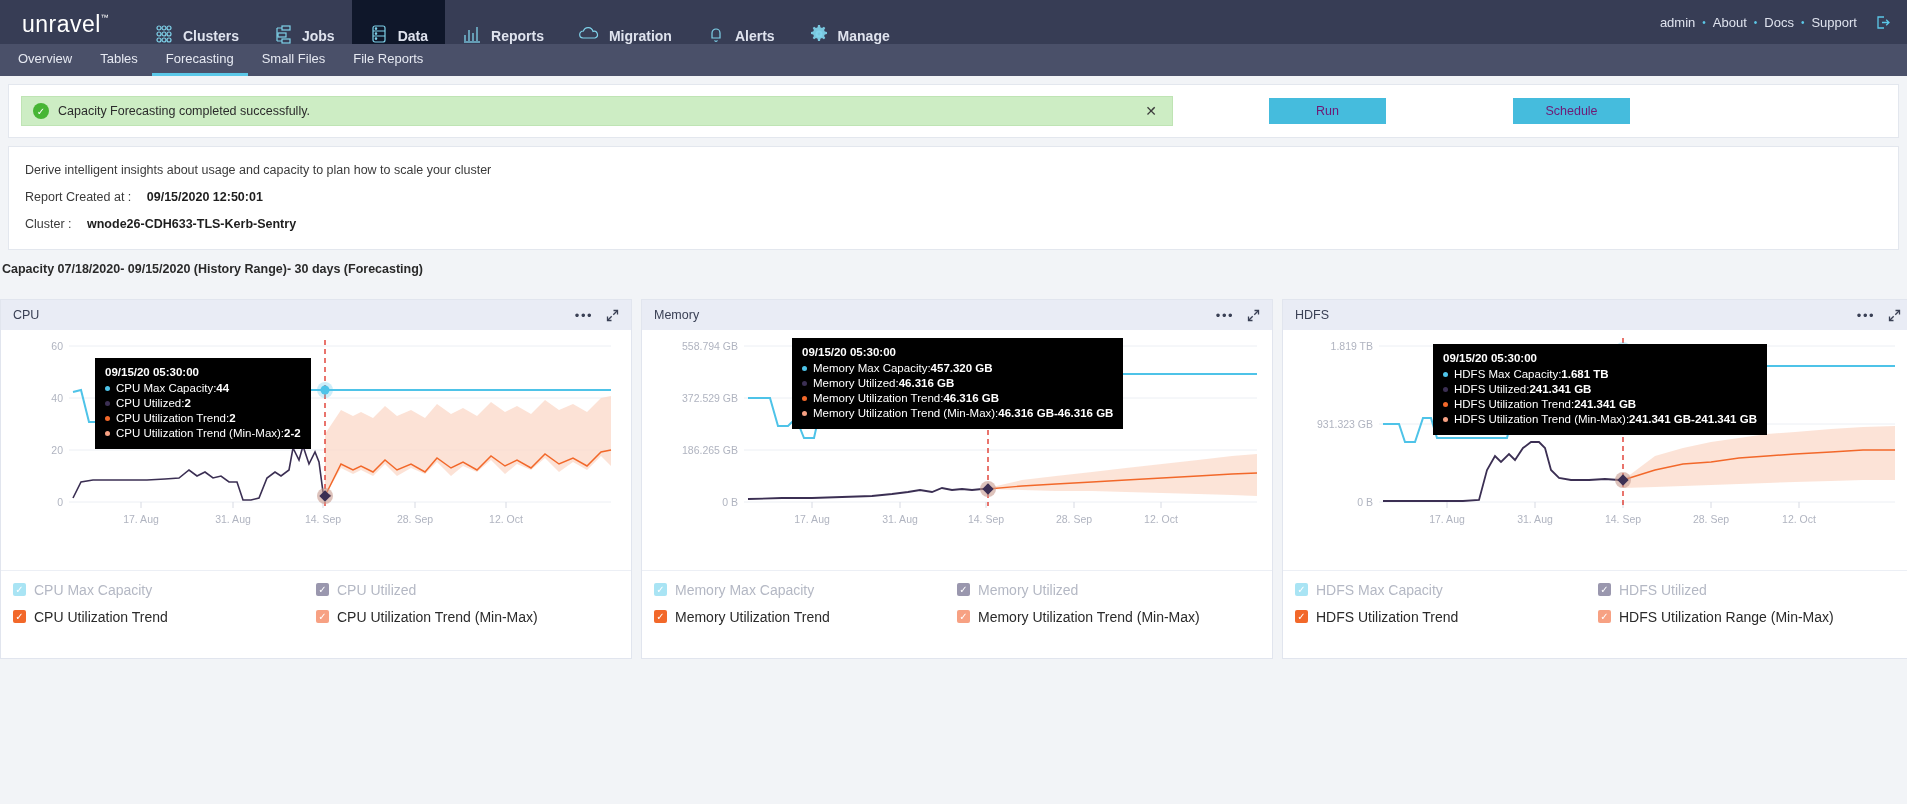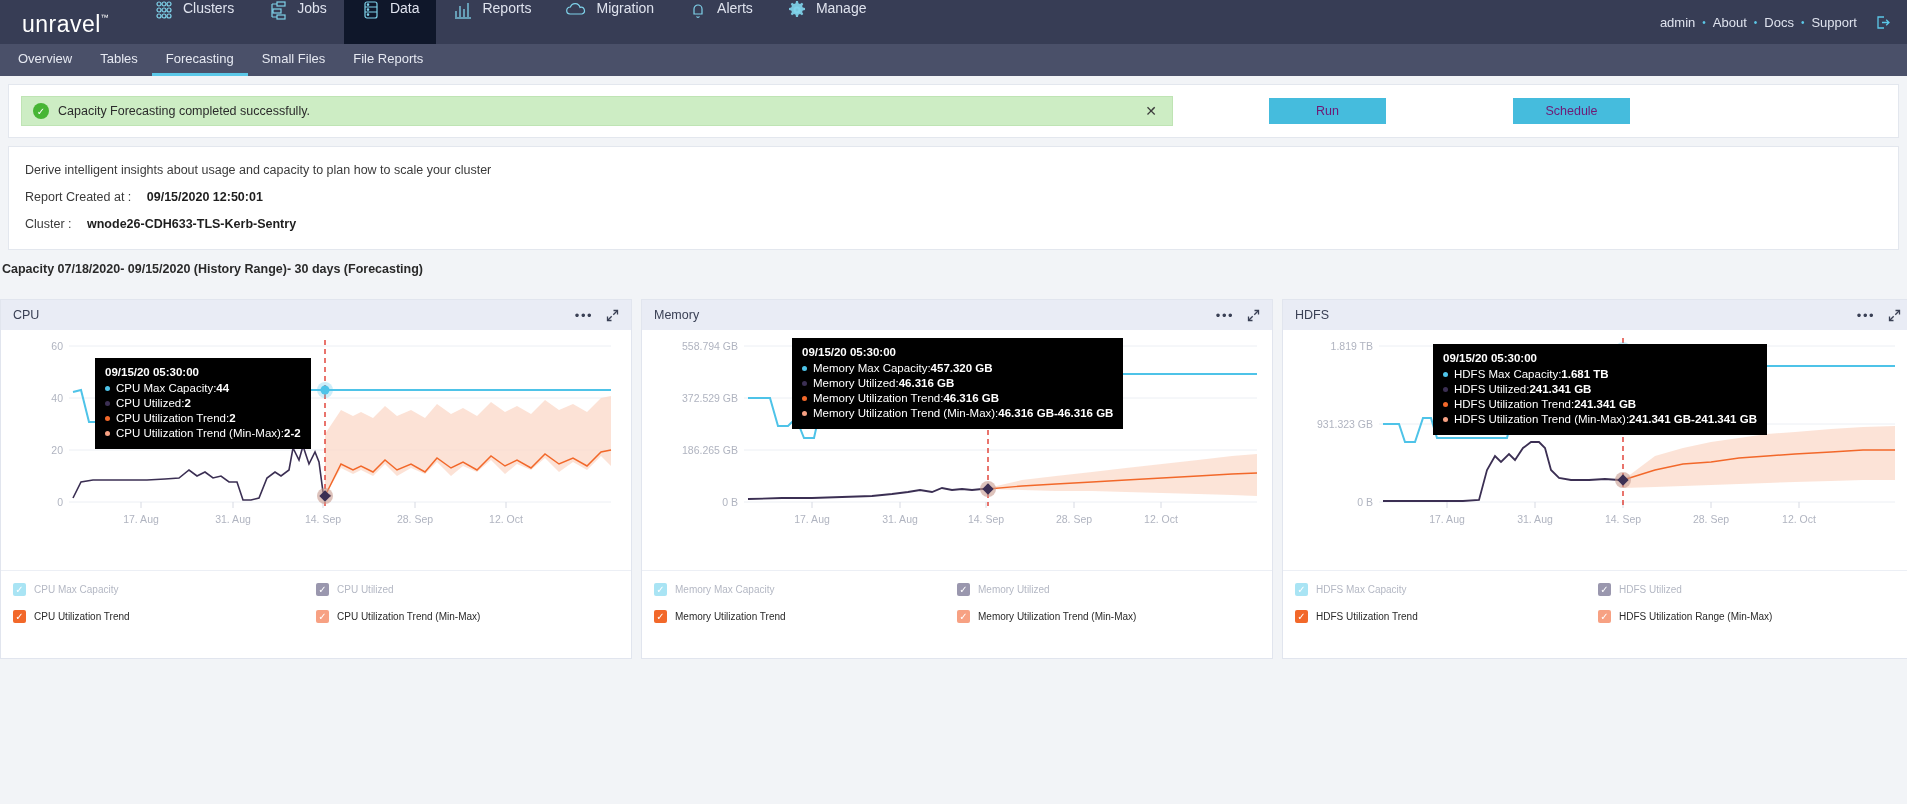--- a/index.html
+++ b/index.html
@@ -15,22 +15,22 @@
   
   .topnav {
     height:44px; background:#373d55; display:flex; align-items:stretch;
     color:#fff;
   }
   .brand { display:flex; align-items:center; padding:4px 18px 0 22px; }
   .brand-text { font-size:23px; letter-spacing:.5px; color:#fff; font-weight:400; position:relative; }
   .brand-text sup { font-size:8px; position:absolute; top:2px; right:-8px; }
   .nav-items { display:flex; align-items:stretch; margin-left:18px; }
   .nav-item {
-    display:flex; align-items:flex-start; gap:9px; padding:0 17px;
-    color:#dfe3ee; font-size:14px; cursor:pointer;
+    display:flex; align-items:flex-end; gap:9px; padding:0 17px;
+    color:#dfe3ee; font-size:14px; cursor:pointer;font-weight:bold;
   }
   .nav-item.active { background:#0f172a; }
   .nav-item svg { display:block; }
   .nav-right { margin-left:auto; display:flex; align-items:center; padding-right:16px; gap:7px; }
   .nav-right a { color:#dfe3ee; font-size:13px; text-decoration:none; cursor:pointer; }
   .nav-dot { color:#5bc8e8; font-size:10px; }
   .logout-ico { margin-left:10px; cursor:pointer; display:flex; align-items:center; }
 
   
   .subnav {
@@ -109,21 +109,21 @@
   }
   .leg-item {
     width:50%; display:flex; align-items:center; gap:8px; height:17px;
     margin-bottom:10px; cursor:pointer;
   }
   .cb { width:13px; height:13px; border-radius:2px; flex:none; position:relative; }
   .cb::after {
     content:"✓"; position:absolute; inset:0; color:#fff; font-size:10px;
     display:flex; align-items:center; justify-content:center; line-height:1;
   }
-  .leg-label { font-size:10px; }
+  .leg-label { font-size:14px; }
   .leg-dim .leg-label { color:#b4b8c4; }
   .leg-on .leg-label { color:#2a2a2a; }
 
   
   .tip {
     position:absolute; background:#000; color:#fff; padding:7px 10px 8px 10px;
     font-size:11.5px; line-height:15px; white-space:nowrap; z-index:40;
   }
   .tip-title { font-weight:bold; margin-bottom:1px; }
   .tip-row { display:flex; align-items:center; }

